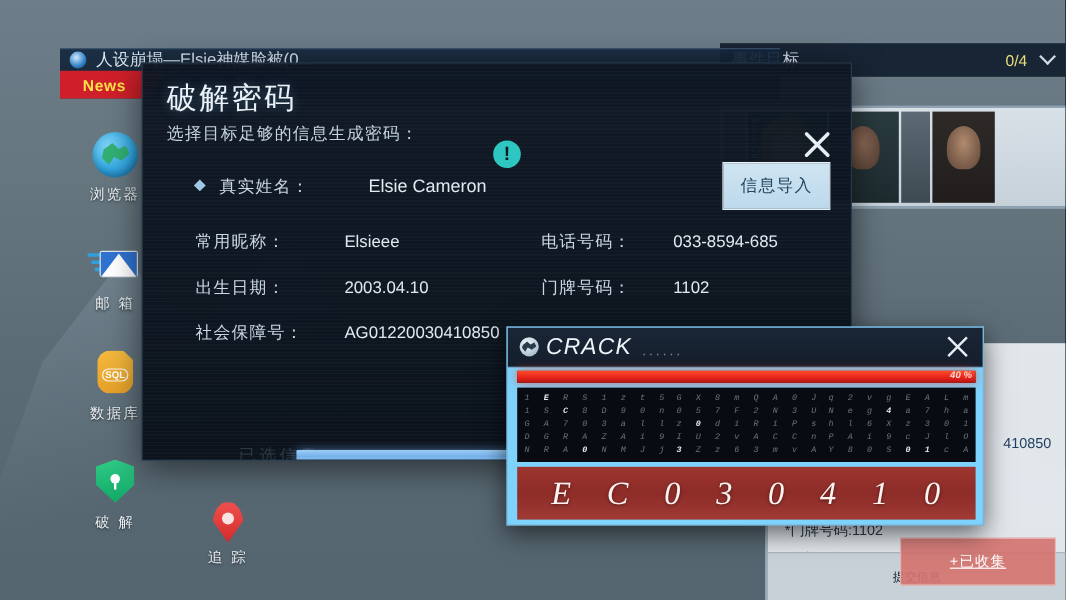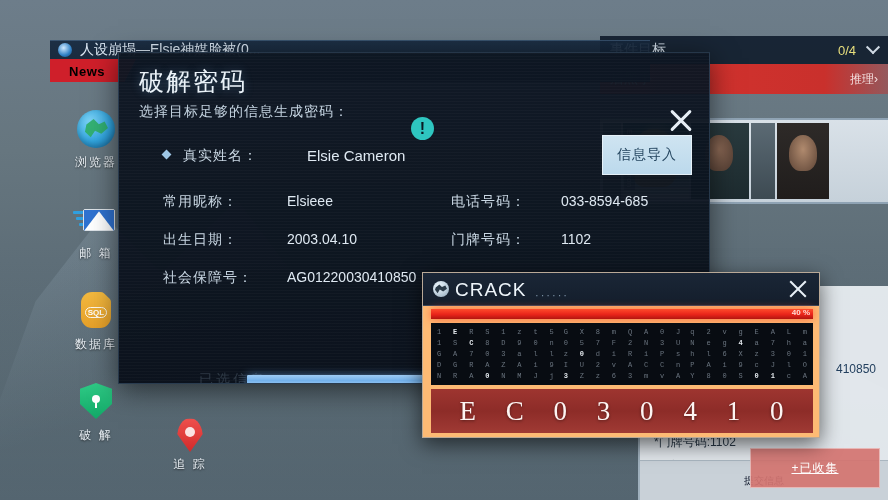--- a/index.html
+++ b/index.html
@@ -118,21 +118,21 @@
 
   
   .news {
     position: absolute; left: 50px; top: 40px; width: 600px; height: 42px;
     background: linear-gradient(180deg, rgba(22,40,62,.92), rgba(16,30,48,.92));
     border-top: 1px solid rgba(120,170,215,.35);
     overflow: hidden;
   }
   .news-head {
     position: absolute; left: 0; top: 18px; width: 74px; height: 24px;
-    background: #cf1f2a; color: #000000; font-size: 13px; font-weight: bold;
+    background: #cf1f2a; color: #fde047; font-size: 13px; font-weight: bold;
     display: flex; align-items: center; justify-content: center; letter-spacing: .5px;
   }
   .news-head::after {
     content: ''; position: absolute; right: -12px; top: 0;
     border-top: 24px solid #cf1f2a; border-right: 12px solid transparent;
   }
   .news-dot {
     position: absolute; left: 8px; top: 2px; width: 14px; height: 14px; border-radius: 50%;
     background: radial-gradient(circle at 40% 35%, #cfe9ff, #2e7fc4 60%, #17456e 100%);
   }
@@ -311,24 +311,25 @@
     border-radius: 1px; box-shadow: 0 0 8px rgba(110,175,240,.6);
   }
   .dlg-ghost {
     position: absolute; left: 48px; top: 318px; font-size: 14px;
     color: rgba(160,185,205,.22); letter-spacing: 3px; margin-left: 32px;
   }
 
   
   .crack {
     position: absolute; left: 422px; top: 272px; width: 398px; height: 166px;
-    background: #fdba74;
+    background: #7dd3fc;
     border: 1px solid rgba(118,152,186,.5);
     box-shadow: 0 6px 20px rgba(0,0,0,.6);
     overflow: hidden;
+    font-style: italic;
   }
   .crack-bar {
     position: absolute; left: 0; top: 0; width: 100%; height: 33px;
     background: linear-gradient(180deg, #1a2636 0%, #141e2c 100%);
     border-bottom: 1px solid rgba(110,145,180,.3);
   }
   .crack-globe {
     position: absolute; left: 10px; top: 8px; width: 16px; height: 16px; border-radius: 50%;
     background: radial-gradient(circle at 35% 30%, #e9f3fa 0%, #c8d8e4 45%, #8fa6b8 100%);
   }
@@ -404,24 +405,20 @@
     <div class="wp-mount2"></div>
     <div class="wp-haze"></div>
     <div class="wp-ghost">KING</div>
   </div>
 
   <div class="rpanel">
     <div class="rp-head">
       <span>事件目标</span>
       <span class="cnt">0/4</span>
       <span class="chev"></span>
-    </div>
-    <div class="rp-sub">
-      <span>后黑手</span>
-      <span class="more">推理›</span>
     </div>
     <div class="rp-portraits">
       <div class="por por-a"></div>
       <div class="por por-b">
         <span class="nm">Elsie Cameron</span>
       </div>
       <div class="por por-c"></div>
       <div class="por por-d">
         <span class="por-vert"></span>
       </div>

